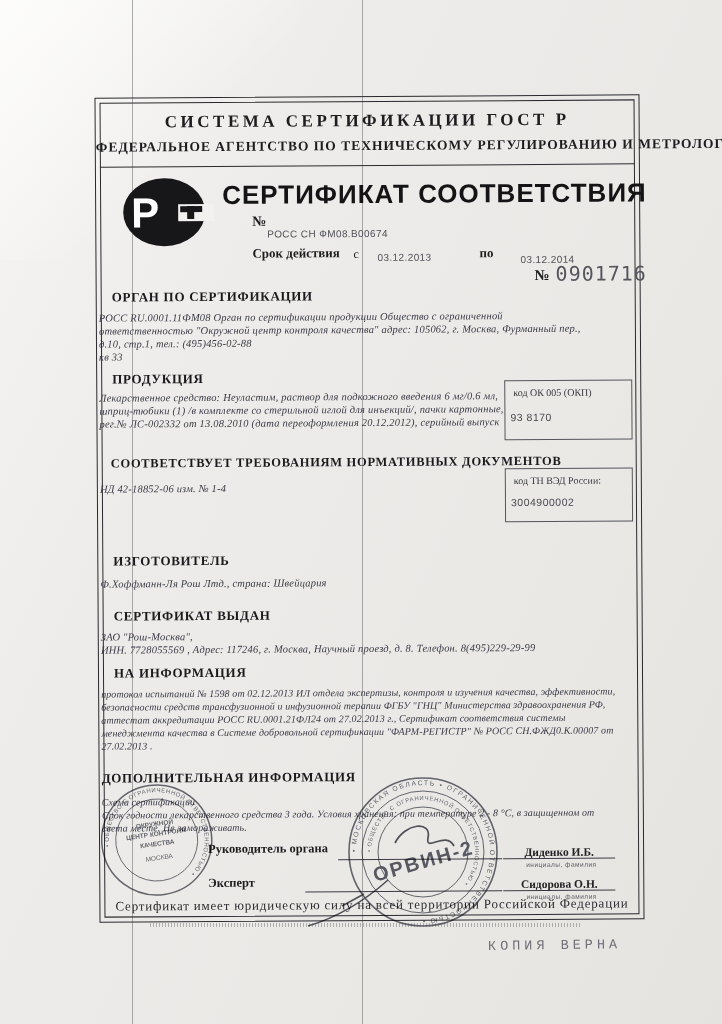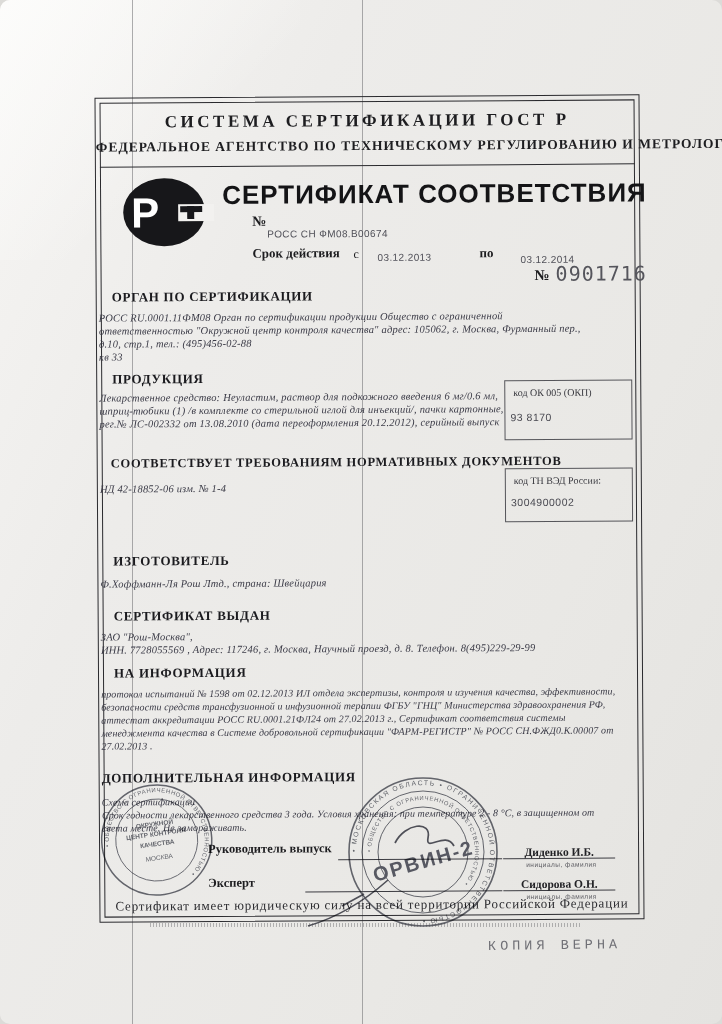--- a/index.html
+++ b/index.html
@@ -1,18 +1,18 @@
 <!DOCTYPE html>
 <html><head>
 <meta charset="utf-8">
 <style>
   html,body{margin:0;padding:0;background:#dcdbd8;}
   .page{position:relative;width:722px;height:1024px;overflow:hidden;
         background:linear-gradient(115deg,#f6f5f3 0%,#edecea 30%,#e9e8e5 70%,#e4e3e0 100%);
-        font-family:"Liberation Serif",serif;color:#26262a;border-radius:10px;}
+        font-family:"Liberation Serif",serif;color:#26262a;}
   .corner-light{position:absolute;left:-40px;top:-40px;width:340px;height:300px;
         background:linear-gradient(135deg,#fefefd 0%,rgba(254,254,253,0) 65%);}
   .crease{position:absolute;top:0;bottom:0;width:1px;background:rgba(95,95,100,.5);}
   .frame{position:absolute;left:97px;top:96px;width:543px;height:823px;
          border:1.5px solid #2a2a2e;transform:rotate(-0.35deg);background:rgba(255,255,255,0.0);}
   .frame::before{content:"";position:absolute;inset:4px;border:1px solid #2a2a2e;pointer-events:none;}
   .abs{position:absolute;white-space:nowrap;}
   .hdr1{font:bold 17px "Liberation Serif",serif;letter-spacing:3.5px;color:#1d1d20;}
   .hdr2{font:bold 13.5px "Liberation Serif",serif;letter-spacing:1px;color:#1d1d20;}
   .divider{position:absolute;left:4px;right:4px;top:68px;border-top:1.5px solid #2a2a2e;}
@@ -107,21 +107,21 @@
     <div class="abs it-sm" style="left:2px;top:602px">безопасности средств трансфузионной и инфузионной терапии ФГБУ "ГНЦ" Министерства здравоохранения РФ,</div>
     <div class="abs it-sm" style="left:2px;top:615px">аттестат аккредитации РОСС RU.0001.21ФЛ24 от 27.02.2013 г., Сертификат соответствия системы</div>
     <div class="abs it-sm" style="left:2px;top:628px">менеджмента качества в Системе добровольной сертификации "ФАРМ-РЕГИСТР" № РОСС СН.ФЖД0.К.00007 от</div>
     <div class="abs it-sm" style="left:2px;top:641px">27.02.2013 .</div>
 
     <div class="abs sec" style="left:2px;top:672px">ДОПОЛНИТЕЛЬНАЯ ИНФОРМАЦИЯ</div>
     <div class="abs it-sm" style="left:2px;top:697px">Схема сертификации</div>
     <div class="abs it-sm" style="left:2px;top:710px">Срок годности лекарственного средства 3 года. Условия хранения: при температуре 2 - 8 °С, в защищенном от</div>
     <div class="abs it-sm" style="left:2px;top:723px">света месте. Не замораживать.</div>
 
-    <div class="abs lbl" style="left:108px;top:744px;font-size:12.5px">Руководитель выпуск</div>
+    <div class="abs lbl" style="left:108px;top:744px;font-size:12.5px">Руководитель органа</div>
     <div class="sigline" style="left:238px;top:762px;width:164px"></div>
     <div class="nameblk" style="left:403px;top:746px;width:112px;height:16px">
       <span class="signame">Диденко И.Б.</span>
     </div>
     <div class="sigcap" style="left:426px;top:765px">инициалы, фамилия</div>
 
     <div class="abs lbl" style="left:108px;top:778px;font-size:12.5px">Эксперт</div>
     <div class="sigline" style="left:205px;top:794px;width:197px"></div>
     <div class="nameblk" style="left:403px;top:778px;width:112px;height:16px">
       <span class="signame">Сидорова О.Н.</span>

